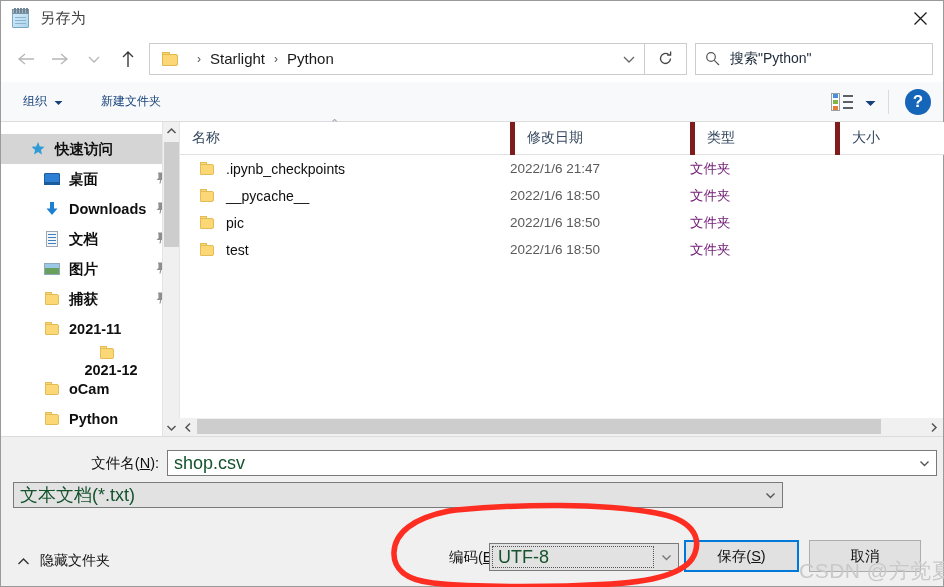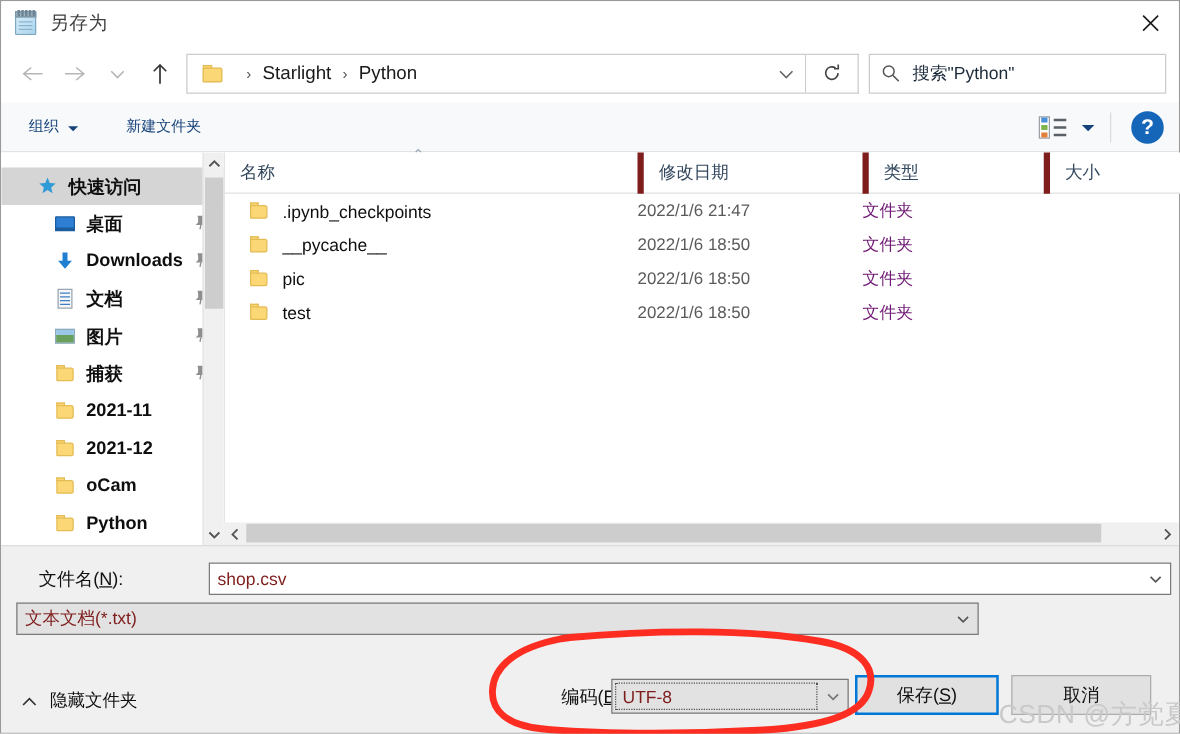--- a/index.html
+++ b/index.html
@@ -225,29 +225,29 @@
   .hs-track { flex: 1 1 auto; height: 18px; position: relative; }
   .hs-thumb { position: absolute; left: 0; top: 1px; height: 15px; width: 684px; background: #cdcdcd; }
 
   
   .bottom {
     position: absolute; left: 0; top: 435px; width: 942px; height: 150px;
     background: #f0f0f0; border-top: 1px solid #dcdcdc;
   }
   .formrow { position: absolute; display: flex; align-items: center; }
   .form-label {
-    font-size: 14.5px; color: #111111; white-space: nowrap; padding-left: 30px;
+    font-size: 14.5px; color: #111111; text-align: right; white-space: nowrap; padding-left: 30px;
   }
   .form-label u { text-decoration: underline; }
   .combo {
     height: 26px; border: 1px solid #7a7a7a; background: #ffffff;
     display: flex; align-items: center; position: relative;
   }
   .combo.readonly { background: #e2e2e2; }
-  .combo .val { font-size: 14px; color: #7f1d1d; margin-left: 6px; }
+  .combo .val { font-size: 18px; color: #14532d; margin-left: 6px; }
   .combo .arrow {
     position: absolute; right: 0; top: 0; width: 24px; height: 24px;
     display: flex; align-items: center; justify-content: center;
   }
   .focusring {
     position: absolute; left: 2px; top: 2px; right: 24px; bottom: 2px;
     border: 1px dotted #555555;
   }
 
   .btn {
@@ -484,21 +484,21 @@
       </div>
 
       <div class="side-item" style="padding-left:42px;">
         <span class="side-ico ic-folder">
             <span class="ft"></span>
             <span class="fb"></span>
           </span>
         <span class="side-label">2021-11</span>
       </div>
 
-      <div class="side-item" style="padding-left:42px;">
+      <div class="side-item" style="padding-left:42px;flex-direction:column;">
         <span class="side-ico ic-folder">
             <span class="ft"></span>
             <span class="fb"></span>
           </span>
         <span class="side-label">2021-12</span>
       </div>
 
       <div class="side-item" style="padding-left:42px;">
         <span class="side-ico ic-folder">
             <span class="ft"></span>

